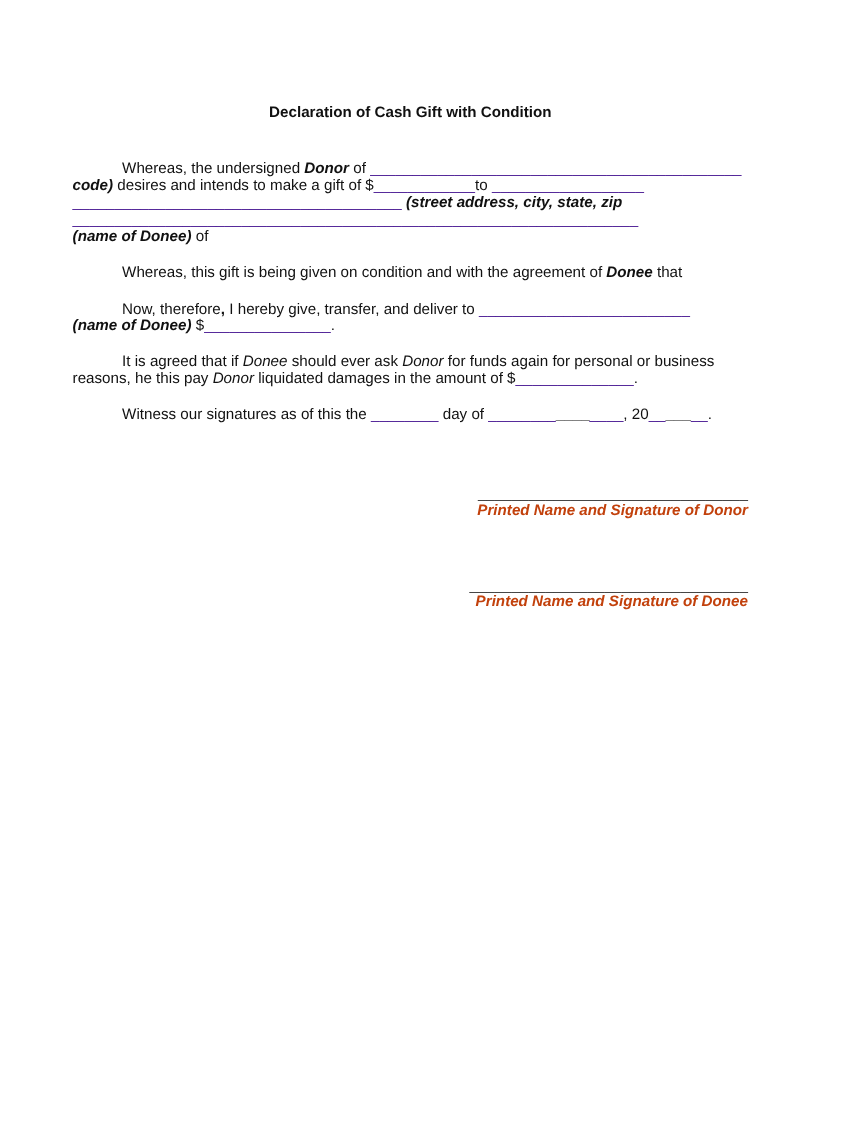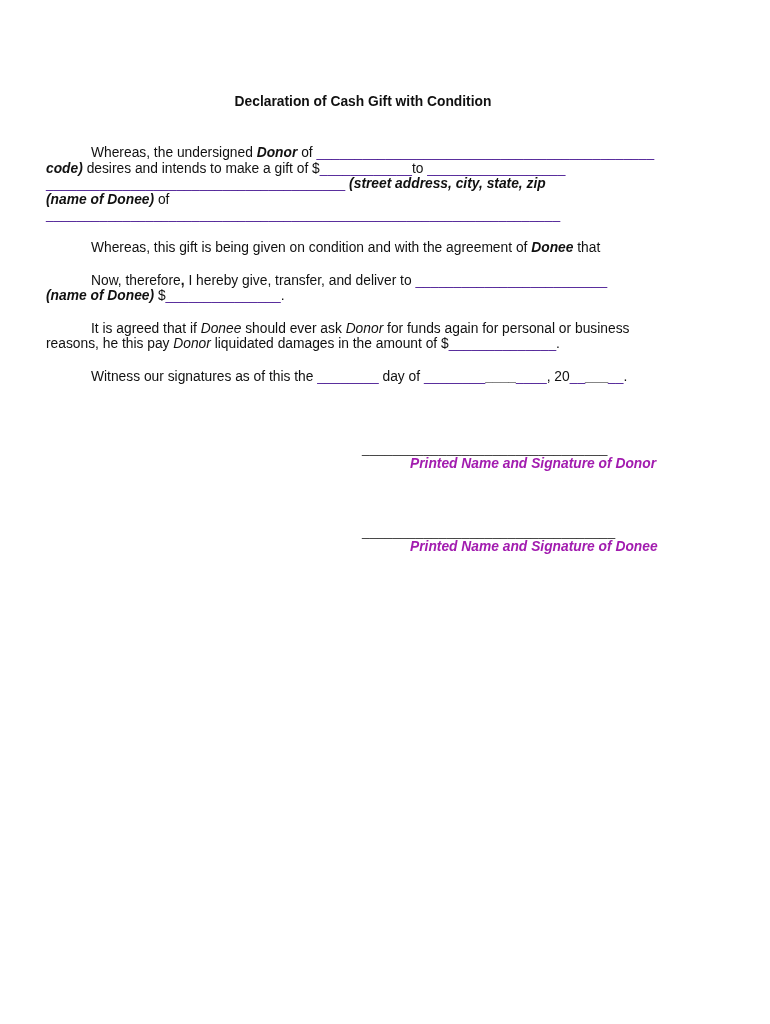--- a/index.html
+++ b/index.html
@@ -8,21 +8,21 @@
     height: 1024px;
     background: #ffffff;
     font-family: "Liberation Sans", sans-serif;
     color: #111111;
     overflow: hidden;
   }
   .page {
     box-sizing: border-box;
     width: 770px;
     height: 1024px;
-    padding: 94px 90px 0 46px;
+    padding: 94px 90px 0 66px;
     background: #ffffff;
   }
   .doc-title {
     margin: 0 0 36px 0;
     font-size: 13.8px;
     line-height: 15.4px;
     font-weight: bold;
     text-align: center;
     color: #101010;
   }
@@ -30,40 +30,40 @@
   .para { margin: 0; }
   .para + .para { margin-top: 17.5px; }
   .line { white-space: pre; height: 15.4px; }
   .line.indent { padding-left: 45px; }
   .s-r { font-weight: normal; font-style: normal; }
   .s-b { font-weight: bold; }
   .s-i { font-style: italic; }
   .s-bi { font-weight: bold; font-style: italic; }
   .s-u { font-weight: normal; color: #4c1d95; letter-spacing: 0; }
   .s-ud { font-weight: bold; color: #2a2a2a; }
-  .sig-block { margin-left: 316px; font-size: 13.8px; line-height: 15.6px; }
+  .sig-block { margin-left: 316px; font-size: 13.8px; line-height: 15.6px; text-align: right; }
   .sig-block.donor { margin-top: 56px; }
   .sig-block.donee { margin-top: 52px; }
   .sig-line { white-space: pre; color: #3d3d3d; height: 15.6px; }
-  .sig-label { font-weight: bold; font-style: italic; color: #a21caf; height: 15.6px; white-space: pre; margin-left: 48px; }
+  .sig-label { font-weight: bold; font-style: italic; color: #c2410c; height: 15.6px; white-space: pre; margin-left: 48px; }
 </style>
 </head>
 <body>
 
 <div class="page">
 
   <h1 class="doc-title">Declaration of Cash Gift with Condition</h1>
 
   <div class="doc-body">
       <div class="para">
         <div class="line indent"><span class="s-r">Whereas, the undersigned </span><span class="s-bi">Donor</span><span class="s-r"> of </span><span class="s-u">____________________________________________</span></div>
         <div class="line"><span class="s-bi">code)</span><span class="s-r"> desires and intends to make a gift of $</span><span class="s-u">____________</span><span class="s-r">to </span><span class="s-u">__________________</span></div>
         <div class="line"><span class="s-u">_______________________________________</span><span class="s-r"> </span><span class="s-bi">(street address, city, state, zip</span></div>
+        <div class="line"><span class="s-u">___________________________________________________________________</span></div>
         <div class="line"><span class="s-bi">(name of Donee)</span><span class="s-r"> of</span></div>
-        <div class="line"><span class="s-u">___________________________________________________________________</span></div>
       </div>
       <div class="para">
         <div class="line indent"><span class="s-r">Whereas, this gift is being given on condition and with the agreement of </span><span class="s-bi">Donee</span><span class="s-r"> that</span></div>
       </div>
       <div class="para">
         <div class="line indent"><span class="s-r">Now, therefore</span><span class="s-b">,</span><span class="s-r"> I hereby give, transfer, and deliver to </span><span class="s-u">_________________________</span></div>
         <div class="line"><span class="s-bi">(name of Donee)</span><span class="s-r"> $</span><span class="s-u">_______________</span><span class="s-r">.</span></div>
       </div>
       <div class="para">
         <div class="line indent"><span class="s-r">It is agreed that if </span><span class="s-i">Donee</span><span class="s-r"> should ever ask </span><span class="s-i">Donor</span><span class="s-r"> for funds again for personal or business</span></div>

